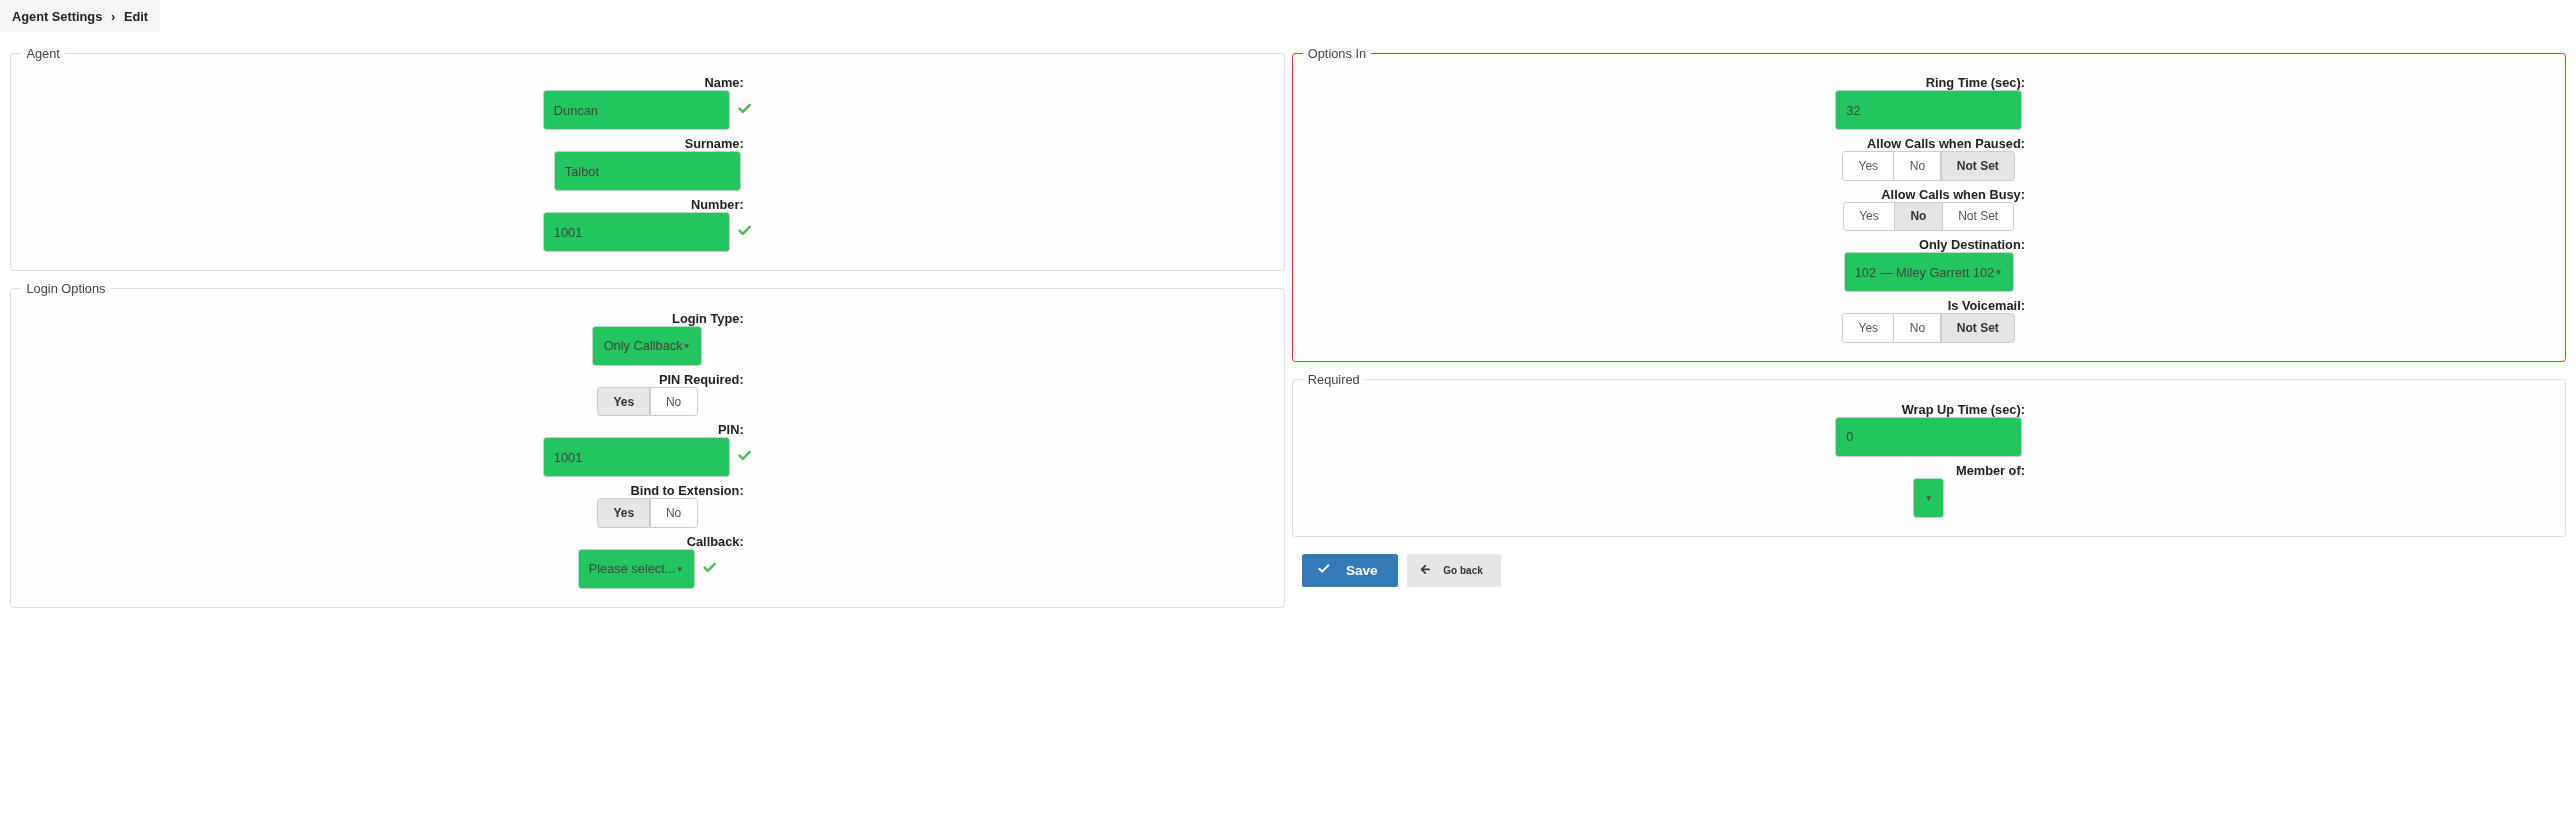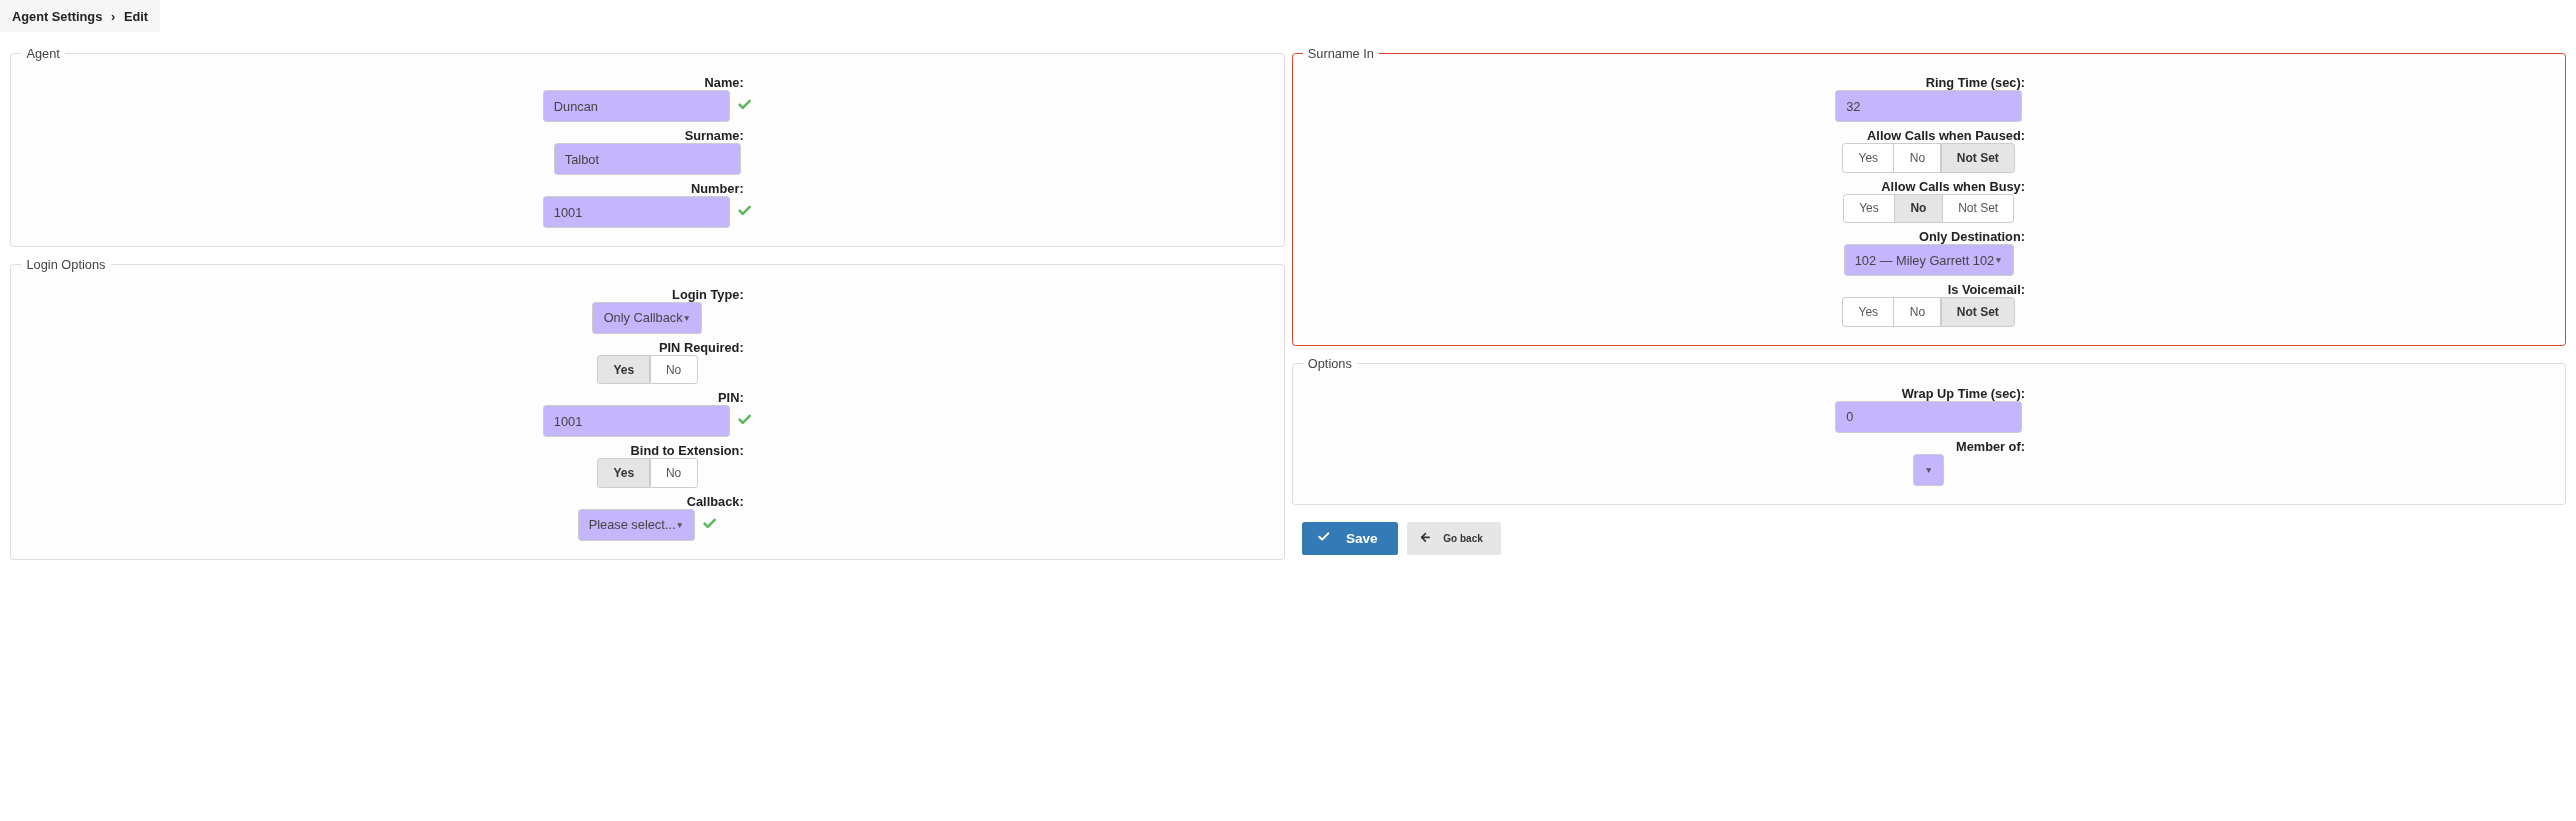--- a/index.html
+++ b/index.html
@@ -58,27 +58,27 @@
     }
     .control {
       flex: 1;
       display: flex;
       align-items: center;
       gap: 6.8px;
     }
     .text-input, .select-input {
       width: 100%;
       max-width: 391px;
-      height: 32px;
+      height: 40px;
       border: 0.9px solid #ccc;
       border-radius: 3.4px;
       padding: 0 10.2px;
       font-size: 12.8px;
       color: #444;
-      background: #c4b5fd;
+      background: #22c55e;
       font-family: inherit;
     }
     .select-input {
       display: flex;
       align-items: center;
       justify-content: space-between;
       cursor: pointer;
       position: relative;
     }
     .select-input .caret {
@@ -251,21 +251,21 @@
                 <polyline points="20 6 9 17 4 12"></polyline>
               </svg>
           </span>
         </div>
       </div>
     </fieldset>
   </div>
 
   <div class="col">
     <fieldset class="highlight">
-      <legend>Surname In</legend>
+      <legend>Options In</legend>
 
       <div class="row">
         <div class="label">Ring Time (sec):</div>
         <div class="control">
           <input class="text-input" style="max-width: none;" value="32">
         </div>
       </div>
 
       <div class="row">
         <div class="label">Allow Calls when Paused:</div>
@@ -305,21 +305,21 @@
           <div class="btngroup">
             <button class="btn">Yes</button>
             <button class="btn">No</button>
             <button class="btn active">Not Set</button>
           </div>
         </div>
       </div>
     </fieldset>
 
     <fieldset>
-      <legend>Options</legend>
+      <legend>Required</legend>
 
       <div class="row">
         <div class="label">Wrap Up Time (sec):</div>
         <div class="control">
           <input class="text-input" style="max-width: none;" value="0">
         </div>
       </div>
 
       <div class="row">
         <div class="label">Member of:</div>

